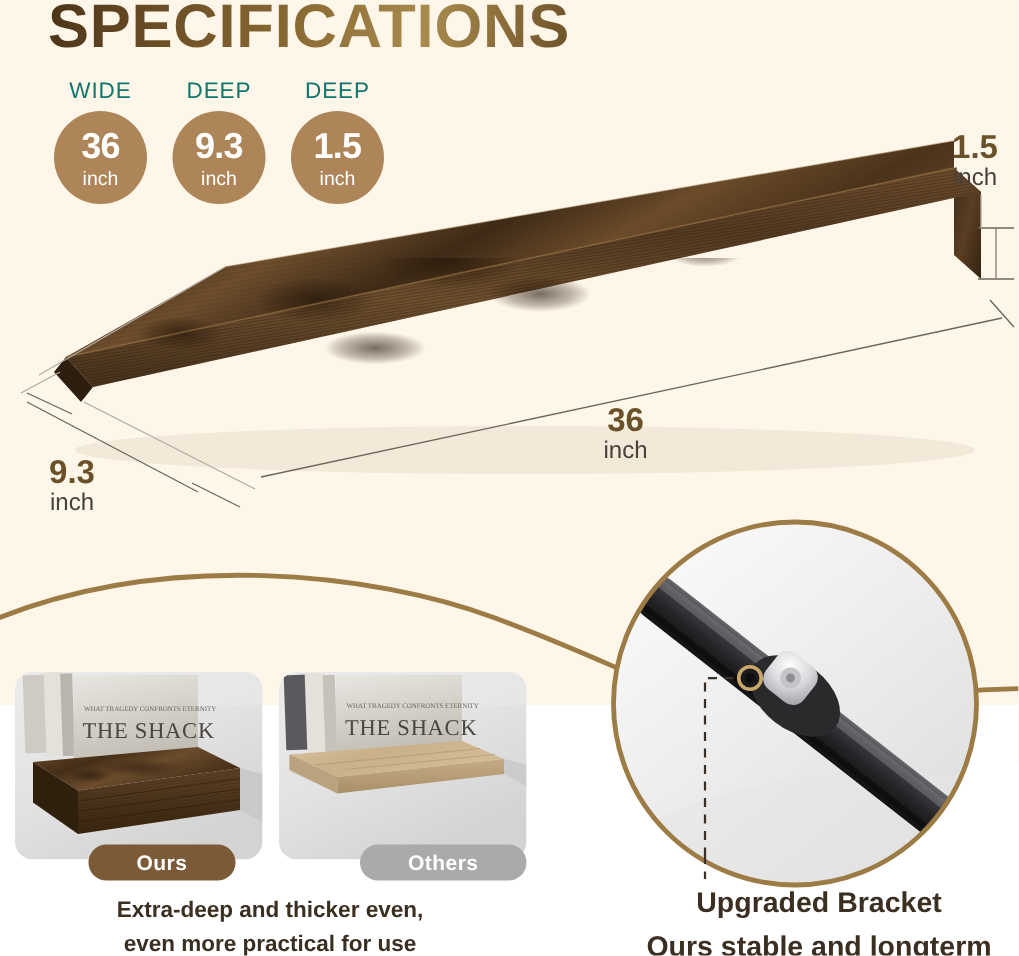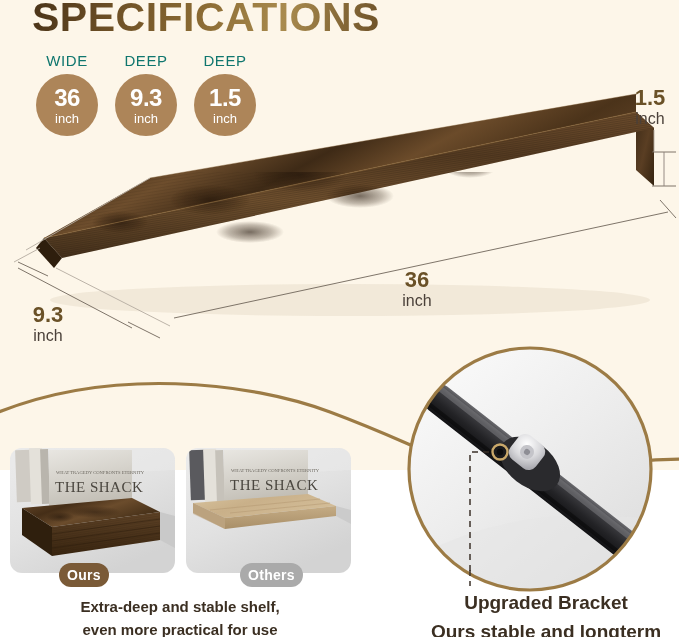--- a/index.html
+++ b/index.html
@@ -49,21 +49,21 @@
   .dim .u{font-size:16px;color:#4A4039;display:block;margin-top:2px;}
 
   .dim-thick{left:622px;top:86px;width:56px;}
   .dim-36{left:372px;top:268px;width:90px;}
   .dim-93{left:8px;top:303px;width:80px;}
 
   .badge{
     position:absolute;height:24px;border-radius:12px;
     display:flex;align-items:center;justify-content:center;
     color:#FFFFFF;font-size:14px;font-weight:bold;letter-spacing:.3px;
-    padding:0 8px;
+    padding:0 32px;
   }
   .badge-ours{left:59px;top:563px;background:#7A5A37;}
   .badge-others{left:240px;top:563px;background:#AAAAAA;}
 
   .cap-left{
     position:absolute;left:0px;top:596px;width:360px;text-align:center;
     font-size:15px;font-weight:bold;color:#3B2F22;line-height:1.5;
   }
   .cap-right{
     position:absolute;left:415px;top:588px;width:262px;text-align:center;
@@ -371,21 +371,21 @@
 
   <div class="dim dim-93">
     <span class="n">9.3</span>
     <span class="u">inch</span>
   </div>
 
   <div class="badge badge-ours">Ours</div>
   <div class="badge badge-others">Others</div>
 
   <div class="cap-left">
-    <span class="cap-line">Extra-deep and stable shelf,</span>
+    <span class="cap-line">Extra-deep and thicker even,</span>
     <span class="cap-line">even more practical for use</span>
   </div>
 
   <div class="cap-right">
     <span class="cap-line">Upgraded Bracket</span>
     <span class="cap-line">Ours  stable and longterm</span>
   </div>
 
 </div>
 

